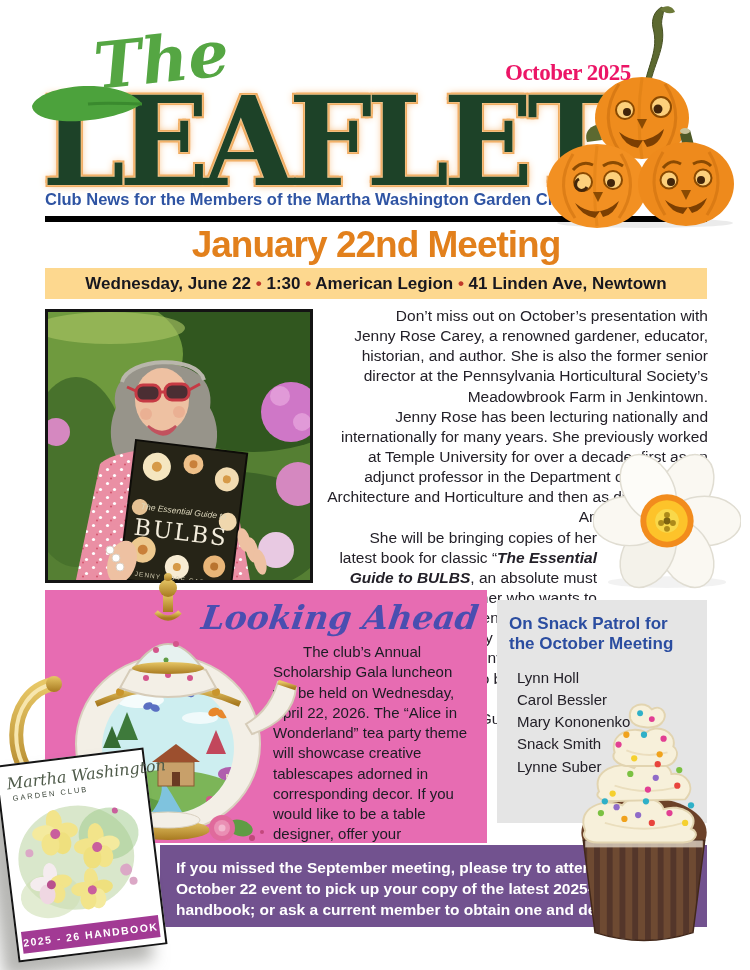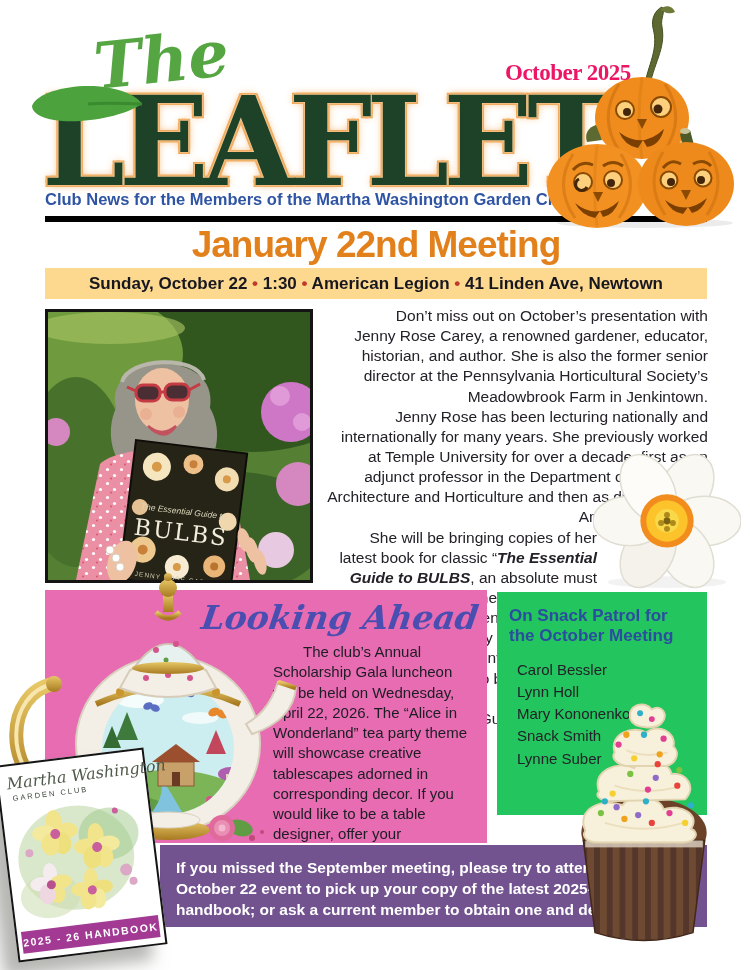--- a/index.html
+++ b/index.html
@@ -39,21 +39,21 @@
   
   .lower{position:absolute;left:0;top:588px;width:750px;height:382px;}
   .pink-box{position:absolute;left:45px;top:2px;width:442px;height:253px;background:#e76cb2;z-index:1;}
   .looking-heading{position:absolute;left:150px;top:8px;width:290px;text-align:center;
       font-family:"DejaVu Serif",serif;font-style:italic;font-weight:bold;font-size:33px;
       color:#4a4eb0;transform:skewX(-8deg);z-index:3;}
   .looking-body{position:absolute;right:12px;top:52px;width:202px;font-size:15px;
       line-height:1.35;color:#1c1c24;z-index:3;}
   .looking-body .lb{text-indent:30px;margin:0;}
   .teapot{position:absolute;left:0px;top:-16px;width:300px;height:276px;z-index:2;}
-  .snack-box{position:absolute;left:497px;top:4px;width:210px;height:223px;background:#22c55e;
+  .snack-box{position:absolute;left:497px;top:12px;width:210px;height:223px;background:#e5e5e5;
       box-sizing:border-box;padding:14px 12px;z-index:1;}
   .snack-heading{font-size:17px;font-weight:bold;color:#2b4da0;line-height:1.2;}
   .snack-names{margin-top:12px;padding-left:8px;font-size:15px;color:#232028;}
   .snack-name{line-height:1.48;}
   .cupcake{position:absolute;left:560px;top:88px;width:168px;height:284px;z-index:4;}
   .note-banner{position:absolute;left:160px;top:257px;width:547px;height:82px;background:#72528f;
       box-sizing:border-box;padding:13px 16px;z-index:3;}
   .note-text{color:#fff;font-weight:bold;font-size:15.5px;line-height:1.35;}
   .handbook{position:absolute;left:6px;top:168px;width:150px;height:198px;background:#fff;
       border:2px solid #151515;transform:rotate(-7deg);z-index:5;box-sizing:border-box;
@@ -124,21 +124,21 @@
       <circle cx="156" cy="178" r="4" fill="#42250a"></circle>
       <path d="M136,188 h10 l-5,10 z" fill="#8a4a02"></path>
       <path d="M120,198 q21,16 42,-2 q-5,13 -15,15 l-4,-6 -5,7 q-12,-2 -18,-14 z" fill="#7c3f02"></path>
     </svg>
 
     <div class="tagline">Club News for the Members of the Martha Washington Garden Club</div>
     <div class="rule"></div>
   </div>
 
   <div class="meeting-title">January 22nd Meeting</div>
-  <div class="info-bar"><span>Sunday, October 22</span><span class="dot"> • </span><span>1:30</span><span class="dot"> • </span><span>American Legion</span><span class="dot"> • </span><span>41 Linden Ave, Newtown</span></div>
+  <div class="info-bar"><span>Wednesday, June 22</span><span class="dot"> • </span><span>1:30</span><span class="dot"> • </span><span>American Legion</span><span class="dot"> • </span><span>41 Linden Ave, Newtown</span></div>
 
   <svg class="speaker-photo" viewBox="0 0 262 268" preserveAspectRatio="none">
     <defs>
       <pattern id="floral" width="14" height="14" patternUnits="userSpaceOnUse">
         <rect width="14" height="14" fill="#ea8fa4"></rect>
         <circle cx="3.5" cy="3.5" r="1.6" fill="#fff"></circle>
         <circle cx="10.5" cy="9.5" r="1.6" fill="#fff"></circle>
         <circle cx="7" cy="12.5" r="1" fill="#d4566e"></circle>
       </pattern>
     </defs>
@@ -338,22 +338,22 @@
         <circle cx="222" cy="256" r="3.5" fill="#f3b7cf"></circle>
         <circle cx="252" cy="266" r="3" fill="#c2487c"></circle>
           <circle cx="262" cy="260" r="2" fill="#c2487c"></circle>
         <circle cx="92" cy="262" r="2.5" fill="#c2487c"></circle>
       </g>
     </svg>
 
     <div class="snack-box">
       <div class="snack-heading">On Snack Patrol for the October Meeting</div>
       <div class="snack-names">
+          <div class="snack-name">Lynn Holl</div>
           <div class="snack-name">Carol Bessler</div>
-          <div class="snack-name">Lynn Holl</div>
           <div class="snack-name">Mary Kononenko</div>
           <div class="snack-name">Snack Smith</div>
           <div class="snack-name">Lynne Suber</div>
         </div>
     </div>
 
     <svg class="cupcake" viewBox="0 0 168 290">
       <defs>
         <pattern id="flute" width="13" height="10" patternUnits="userSpaceOnUse">
           <rect width="7" height="10" fill="#6e4a32"></rect>

